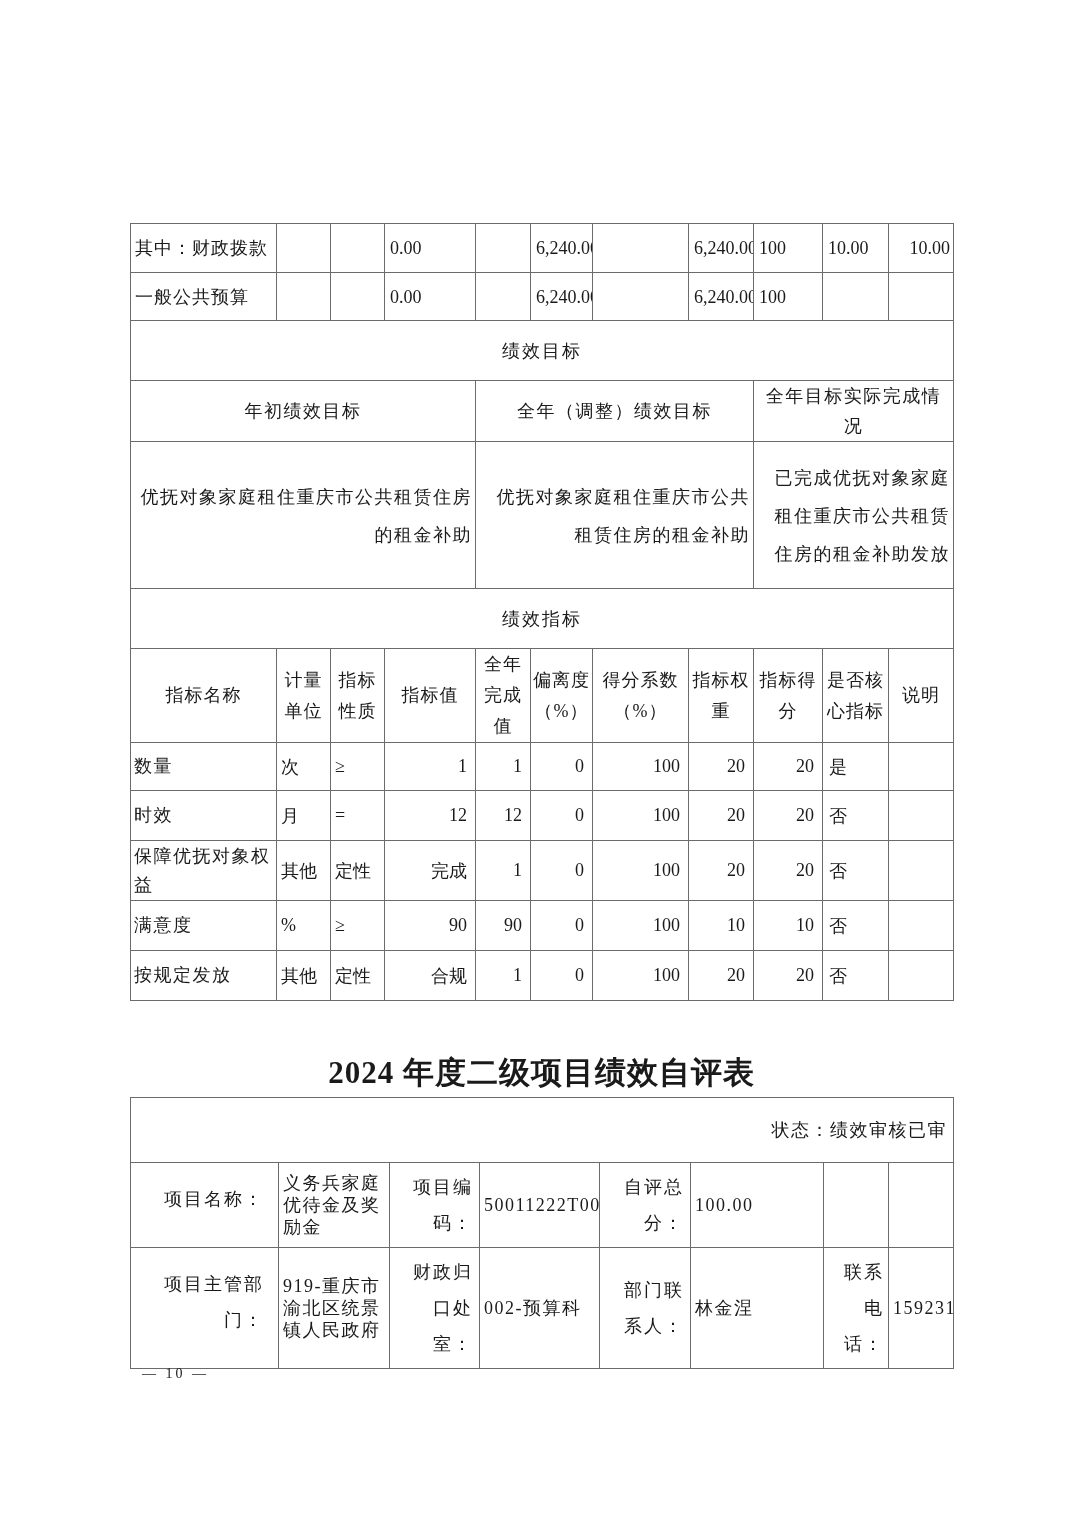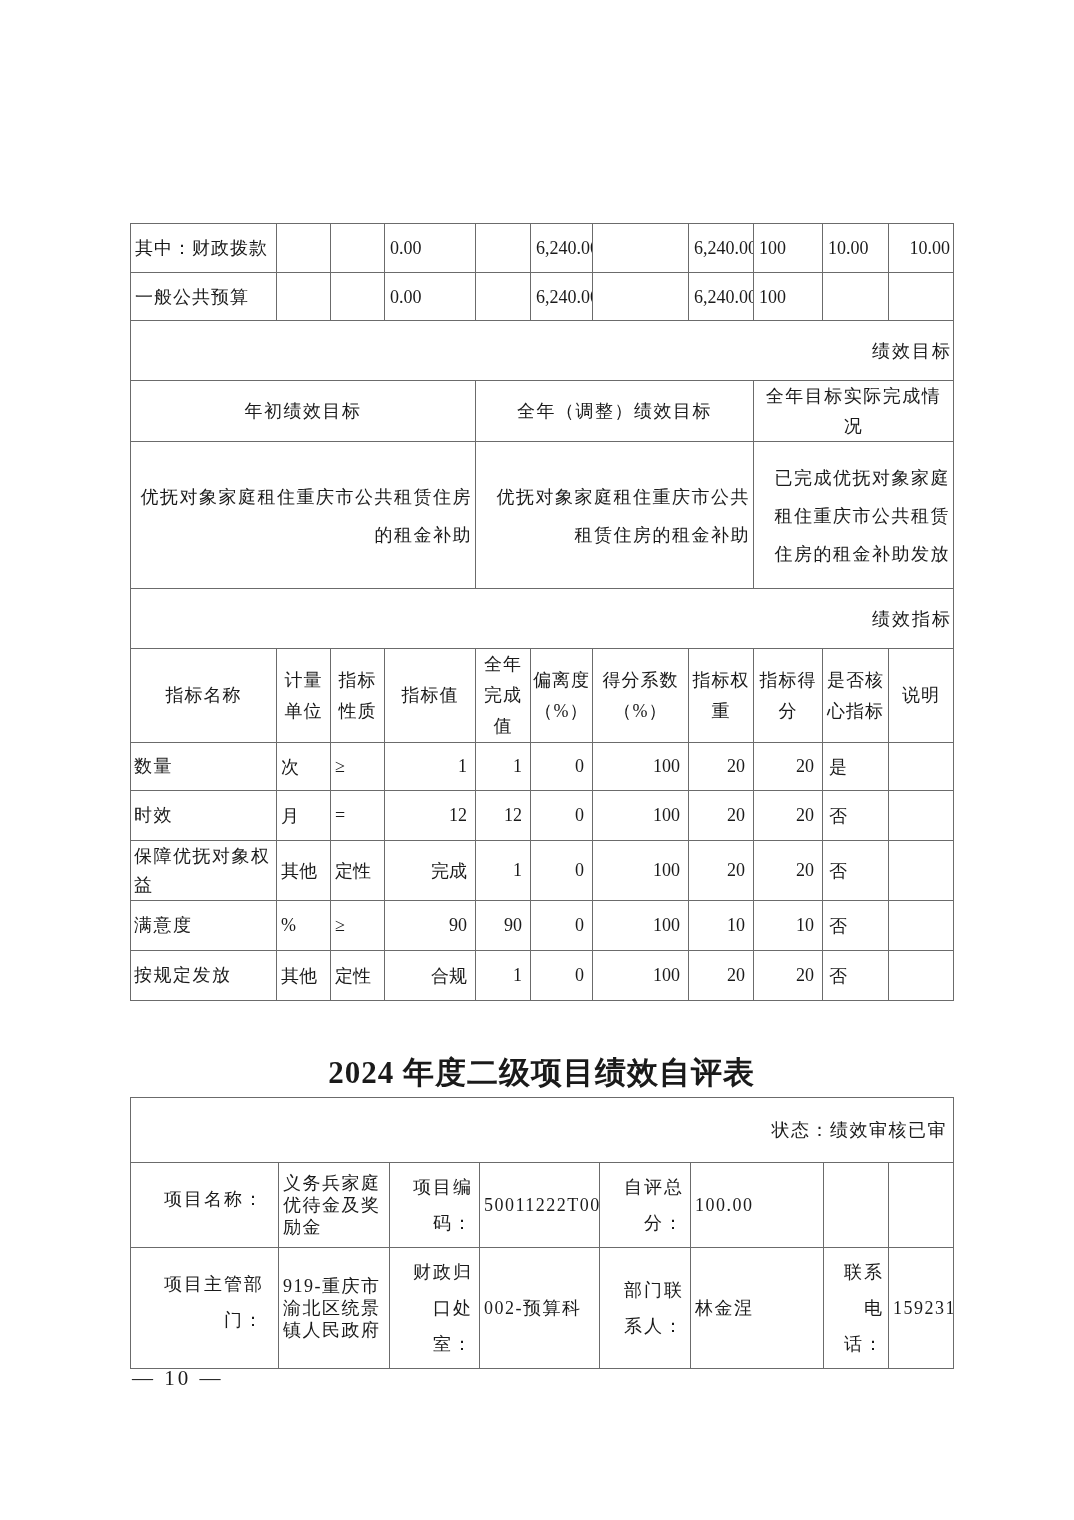--- a/index.html
+++ b/index.html
@@ -23,42 +23,42 @@
     border:1px solid #6b6b6b;
     overflow:hidden;
     vertical-align:middle;
     word-break:normal;
   }
   
   .lbl{text-align:left;padding-left:4px;letter-spacing:1px;white-space:nowrap;}
   .num-l{text-align:left;padding-left:5px;line-height:24px;word-break:break-all;}
   .num-last{text-align:right;padding-right:3px;line-height:24px;}
   
-  .sec{text-align:right;letter-spacing:2px;}
+  .sec{text-align:center;letter-spacing:2px;}
   
   .ghead{text-align:center;letter-spacing:1.5px;line-height:30px;padding:0 3px;}
   .gcell{vertical-align:top;text-align:right;letter-spacing:1.5px;line-height:38px;padding:2px 3px 0 3px;}
   
   .ihead{text-align:center;letter-spacing:1px;line-height:31px;padding:0 1px;}
   .iname{text-align:left;letter-spacing:1.5px;line-height:29px;padding:0 3px;}
   .iunit{text-align:left;padding-left:4px;}
   .val-r{text-align:right;padding-right:8px;}
   .yn{text-align:left;padding-left:6px;}
   
   .status{text-align:right;padding-right:6px;letter-spacing:1.5px;}
   .llbl{text-align:right;letter-spacing:2px;line-height:36px;padding:6px 6px;}
   .llbl-first{text-align:right;letter-spacing:2px;line-height:36px;padding:0 14px 12px 16px;}
   .lval{text-align:left;letter-spacing:1.5px;line-height:22px;padding:0 4px;word-break:break-all;}
   .title{
     position:absolute;left:130px;top:1052px;width:823px;
     text-align:center;font-size:31px;font-weight:bold;letter-spacing:1px;
   }
   .pageno{
-    position:absolute;left:132px;top:1366px;
-    font-size:21px;letter-spacing:3px;
+    position:absolute;left:142px;top:1366px;
+    font-size:14px;letter-spacing:3px;
   }
 </style>
 </head>
 <body>
 
 <div class="page">
 
   <table class="tbl" style="left:130px;top:192px;width:823px;margin-top:31px;">
     <colgroup>
       <col style="width:146px">

